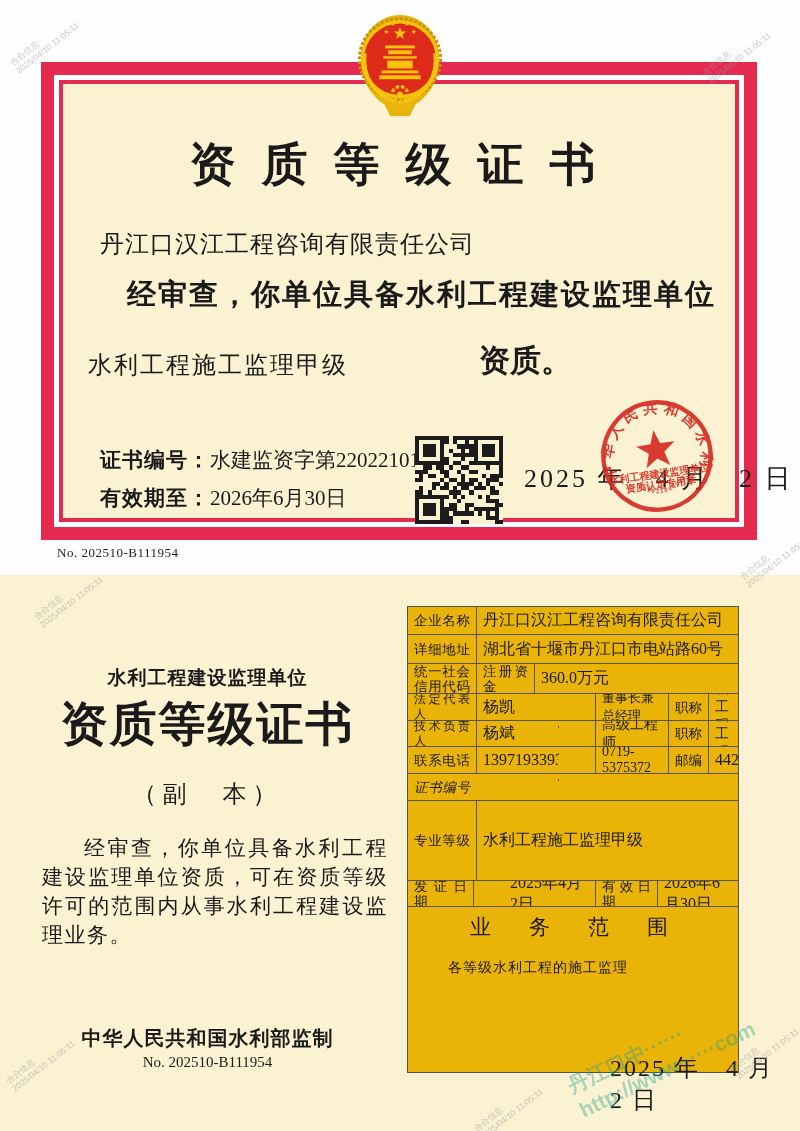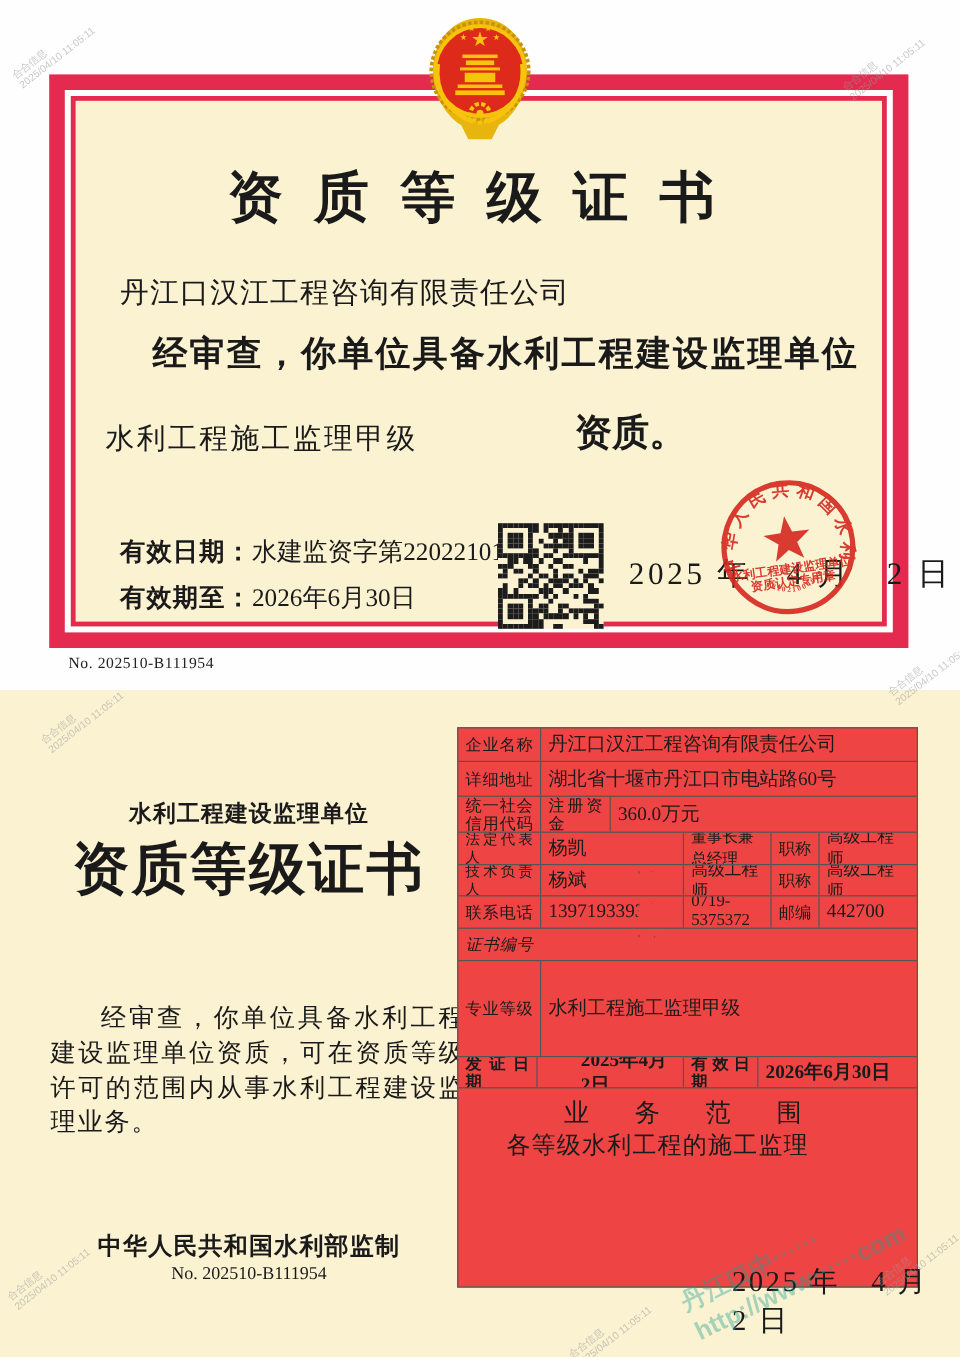--- a/index.html
+++ b/index.html
@@ -32,21 +32,21 @@
   .leftcol{position:absolute;left:35px;top:0;width:345px;height:556px;}
   .b-subtitle{position:absolute;left:0;top:90px;width:100%;text-align:center;font-size:19px;font-weight:bold;letter-spacing:1px;}
   .b-title{position:absolute;left:0;top:118px;width:100%;text-align:center;font-size:47px;font-weight:bold;letter-spacing:2px;}
   .b-copy{position:absolute;left:0;top:203px;width:100%;text-align:center;font-size:24px;letter-spacing:6px;}
   .b-para{position:absolute;left:7px;top:259px;width:346px;font-size:21px;line-height:29px;
           text-indent:2em;letter-spacing:1.5px;text-align:justify;}
   .b-issuer{position:absolute;left:0;top:450px;width:100%;text-align:center;font-size:20px;font-weight:bold;letter-spacing:1px;}
   .b-serial{position:absolute;left:0;top:479px;width:100%;text-align:center;font-size:15px;}
   .b-date{position:absolute;left:610px;top:477px;font-size:24px;letter-spacing:2px;z-index:4;}
   
-  .tbl{position:absolute;left:381px;top:31px;width:384px;border:1px solid #555;background:#ef4444;box-sizing:border-box;}
+  .tbl{position:absolute;left:407px;top:31px;width:332px;border:1px solid #555;background:#eab308;box-sizing:border-box;}
   .tr{display:flex;box-sizing:border-box;}
   .tr + .tr{border-top:1px solid #555;}
   .td{box-sizing:border-box;display:flex;align-items:center;overflow:hidden;padding:1px 6px;}
   .td + .td{border-left:1px solid #555;}
   .lblspan{flex:1;text-align:justify;text-align-last:justify;white-space:pre-line;font-size:13.5px;line-height:15px;}
   .lbl5 .lblspan{font-size:12px;}
   .val{font-size:16px;}
   .sm{font-size:13px;}
   .md{font-size:14px;}
   .w-lab{width:68px;flex:none;}
@@ -55,21 +55,21 @@
   .w-c1{width:82px;flex:none;text-align:center;}
   .w-c2{width:37px;flex:none;margin-top:32px;}
   .w-c3{width:73px;flex:none;font-family:Liberation Serif, serif;}
   .w-c4{width:40px;flex:none;}
   .w-d0{width:65px;flex:none;}
   .w-d1{width:122px;flex:none;padding-left:36px;}
   .w-d2{width:62px;flex:none;}
   .w-rest{flex:1;}
   .scope-cell{display:block;position:relative;padding:4px 0;font-family:Liberation Mono, monospace;}
   .scope-title{text-align:center;font-size:21px;letter-spacing:38px;padding-left:30px;margin-top:2px;}
-  .scope-value{font-size:20px;padding-left:40px;margin-top:0;letter-spacing:1px;}
+  .scope-value{font-size:14px;padding-left:40px;margin-top:18px;letter-spacing:1px;}
   
   .wm{position:absolute;color:#9a9a9a;opacity:.55;font-size:8.5px;line-height:10px;
       transform:rotate(-38deg);white-space:nowrap;z-index:8;font-family:"Liberation Sans",sans-serif;}
   .wm span{display:block;}
   .wm-teal{position:absolute;left:565px;top:1030px;transform:rotate(-26deg);color:#1ba092;opacity:.38;
       font-weight:bold;font-size:21px;line-height:27px;white-space:nowrap;z-index:7;
       font-family:"Liberation Sans",sans-serif;}
   .wm-teal span{display:block;}
   .seal text, .seal textPath{font-family:"Liberation Serif","DejaVu Serif",serif;}
 </style>
@@ -106,21 +106,21 @@
     <rect x="40" y="98" width="20" height="6" fill="#e8b50e"></rect>
   </svg>
 
   <div class="front-title">资质等级证书</div>
   <div class="front-company">丹江口汉江工程咨询有限责任公司</div>
   <div class="front-statement">经审查，你单位具备水利工程建设监理单位</div>
   <div class="front-grade">水利工程施工监理甲级</div>
   <div class="front-zizhi">资质。</div>
 
   <div class="front-line" style="top:446px;">
-    <span class="lab">有效日期：</span><span>水建监资字第22022101A616号</span>
+    <span class="lab">证书编号：</span><span>水建监资字第22022101A616号</span>
   </div>
   <div class="front-line" style="top:484px;">
     <span class="lab">有效期至：</span><span>2026年6月30日</span>
   </div>
 
   <div class="qr">
       <div class="on"></div>
       <div class="on"></div>
       <div class="on"></div>
       <div class="on"></div>
@@ -585,20 +585,21 @@
   </svg>
 
   <div class="serial-a">No. 202510-B111954</div>
 </div>
 
 <div class="bottom">
 
   <div class="leftcol">
     <div class="b-subtitle">水利工程建设监理单位</div>
     <div class="b-title">资质等级证书</div>
+    <div class="b-copy">（副　本）</div>
     <div class="b-para">经审查，你单位具备水利工程建设监理单位资质，可在资质等级许可的范围内从事水利工程建设监理业务。</div>
     <div class="b-issuer">中华人民共和国水利部监制</div>
     <div class="b-serial">No. 202510-B111954</div>
   </div>
 
   <div class="tbl">
     <div class="tr" style="height:27px;">
       <div class="td w-lab">
           <span class="lblspan">企业名称</span>
         </div>
@@ -666,21 +667,21 @@
       <div class="td w-lab" style="border-left:none;font-style:italic;">
           <span class="lblspan">证书编号</span>
         </div>
     </div>
     <div class="tr" style="height:80px;">
       <div class="td w-lab">
           <span class="lblspan">专业等级</span>
         </div>
       <div class="td w-rest val">水利工程施工监理甲级</div>
     </div>
-    <div class="tr" style="height:26px;font-weight:bold;">
+    <div class="tr" style="height:26px;">
       <div class="td w-d0">
           <span class="lblspan">发证日期</span>
         </div>
       <div class="td w-d1 val">2025年4月2日</div>
       <div class="td w-d2">
           <span class="lblspan">有效日期</span>
         </div>
       <div class="td w-rest val">2026年6月30日</div>
     </div>
     <div class="tr" style="height:166px;">

